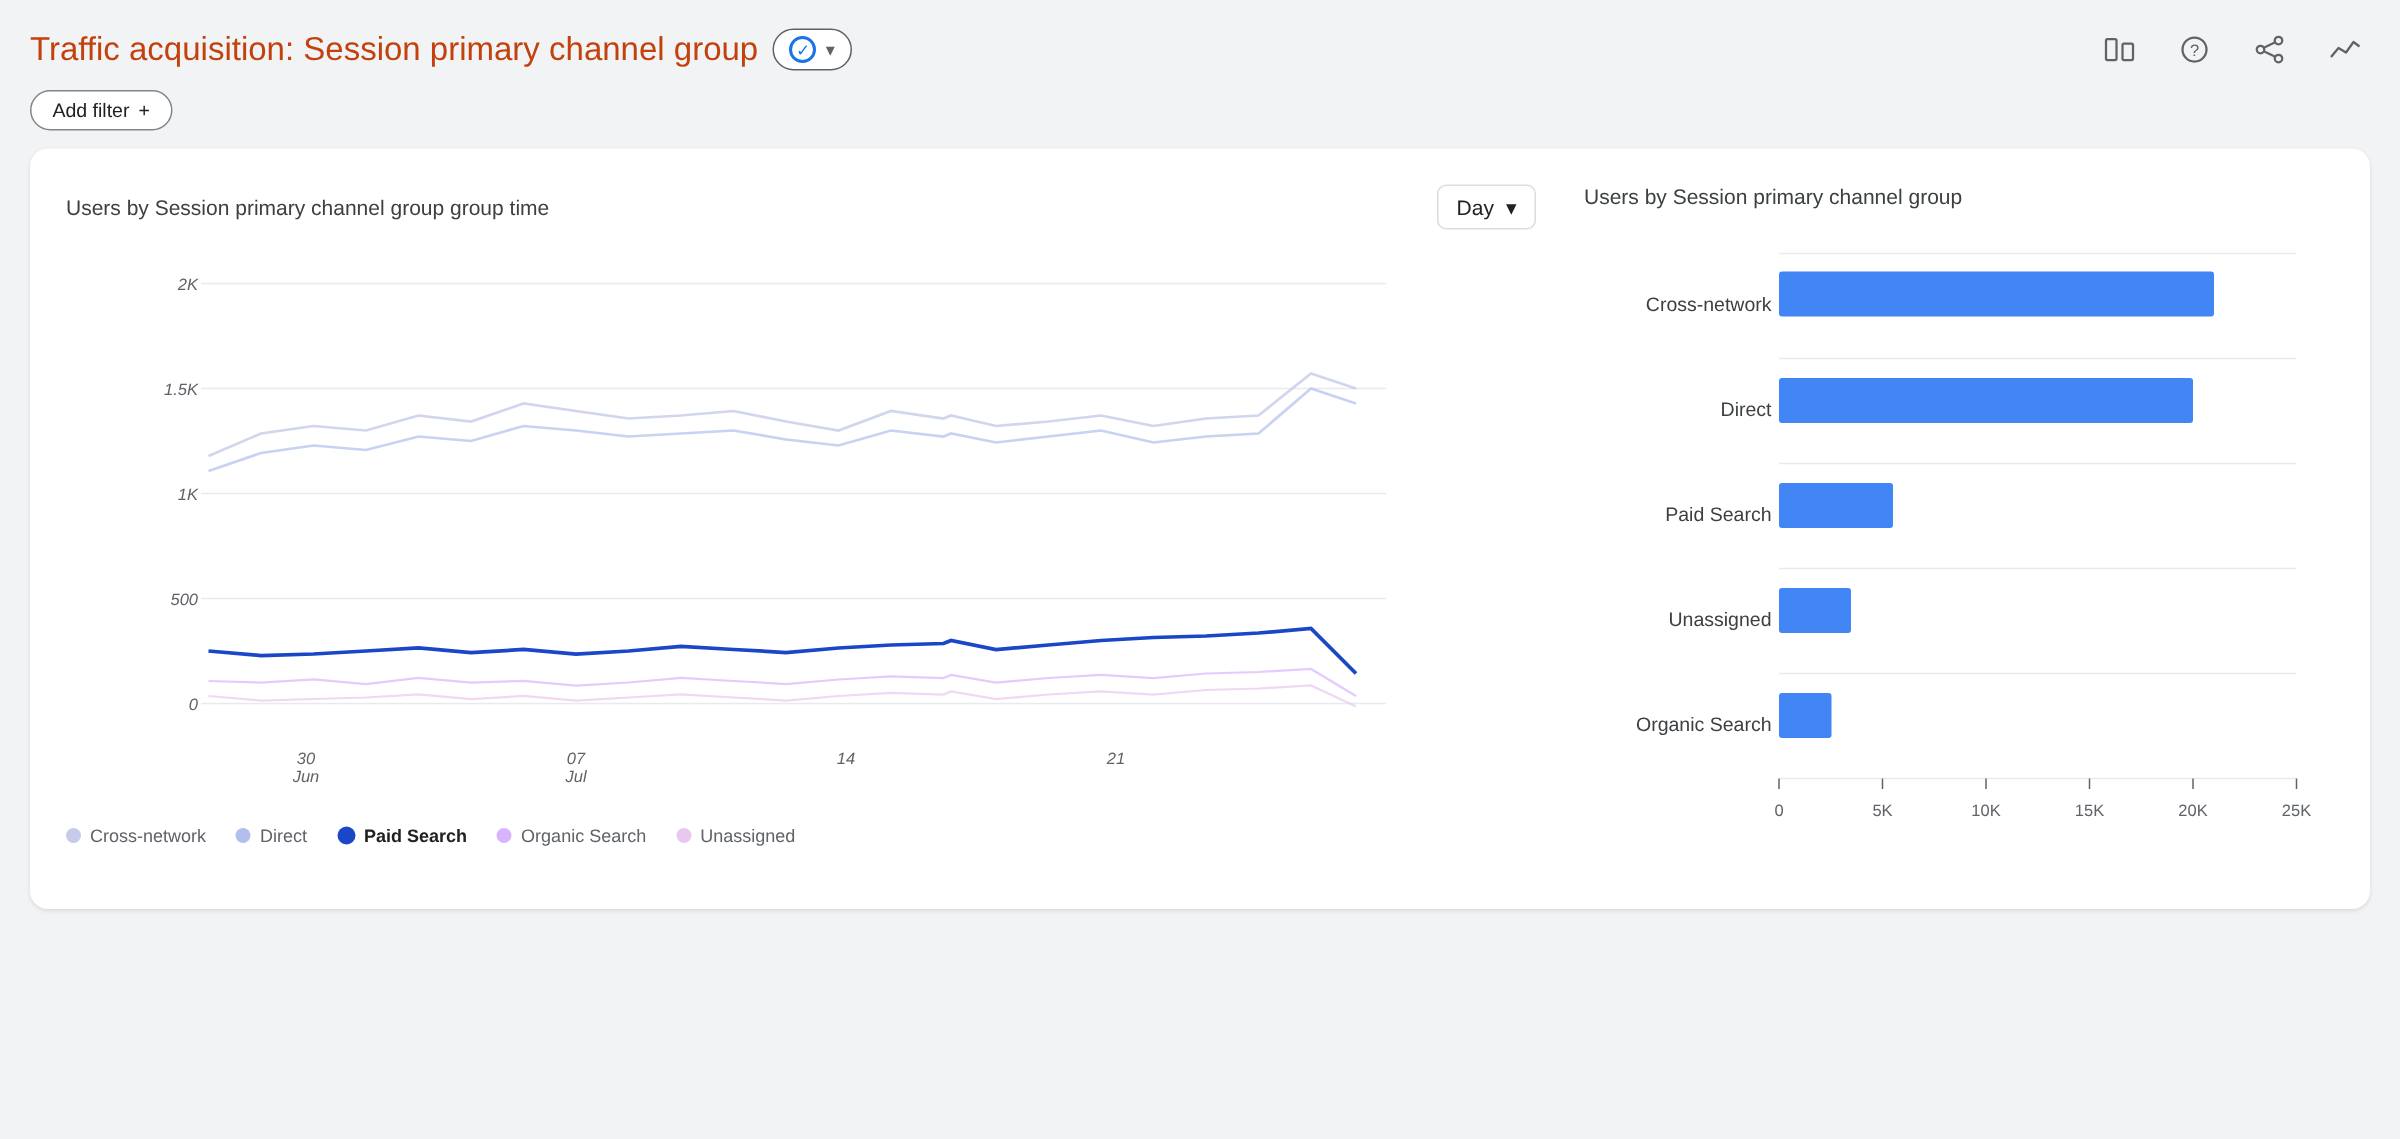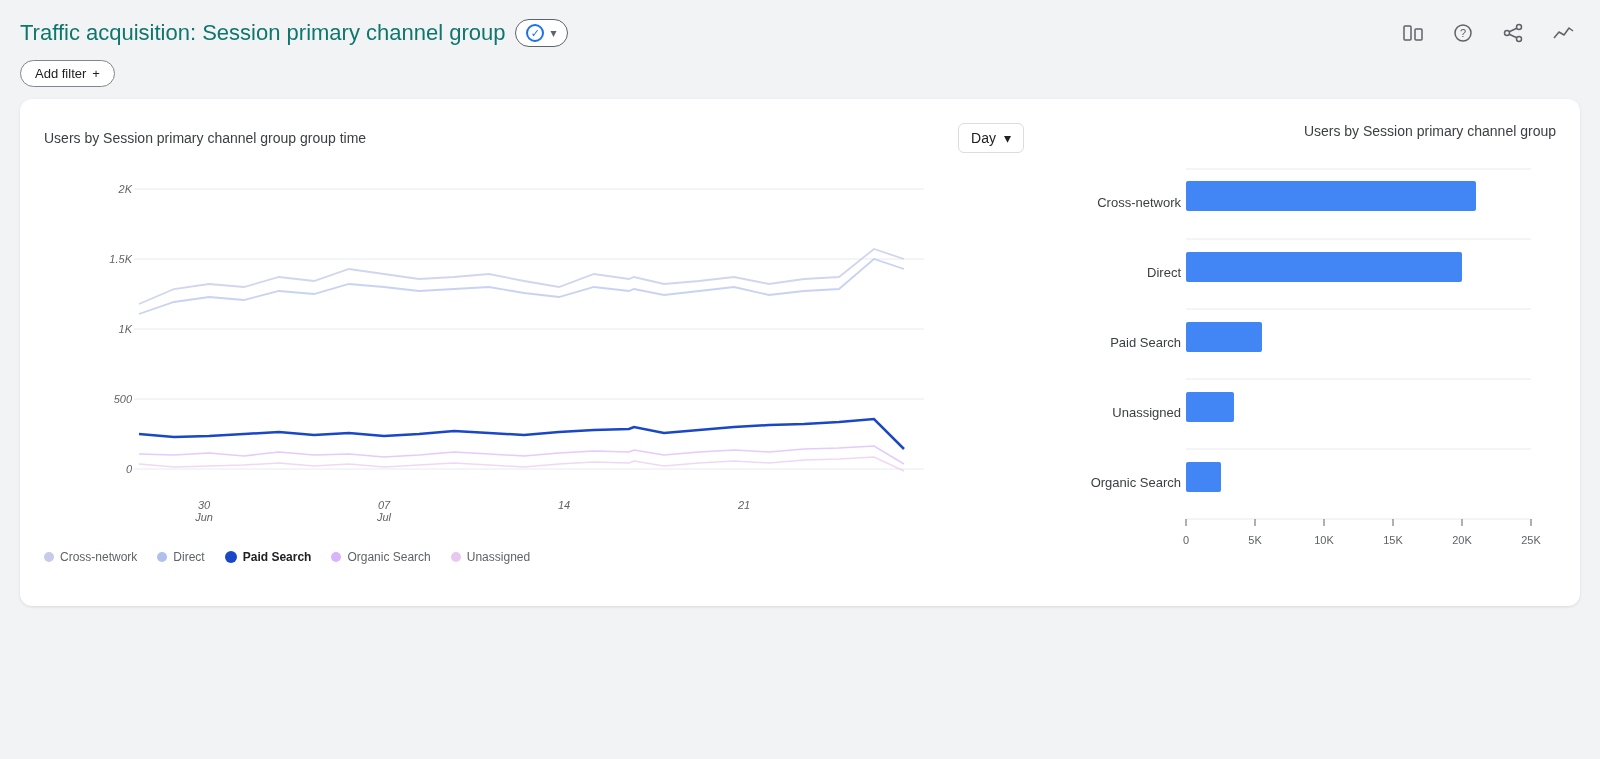--- a/index.html
+++ b/index.html
@@ -22,21 +22,21 @@
       margin-bottom: 10px;
     }
     .header-left {
       display: flex;
       align-items: center;
       gap: 10px;
     }
     .page-title {
       font-size: 22px;
       font-weight: 500;
-      color: #0f766e;
+      color: #c2410c;
     }
     .status-badge {
       display: flex;
       align-items: center;
       gap: 6px;
       border: 1.5px solid #5f6368;
       border-radius: 20px;
       padding: 4px 10px;
       cursor: pointer;
       background: white;
@@ -96,21 +96,20 @@
     }
     .charts-container {
       display: flex;
       gap: 32px;
     }
     .line-chart-section {
       flex: 1;
     }
     .bar-chart-section {
       width: 500px;
-      text-align: right;
     }
     .chart-header {
       display: flex;
       align-items: center;
       justify-content: space-between;
       margin-bottom: 16px;
     }
     .chart-title {
       font-size: 14px;
       color: #3c4043;

